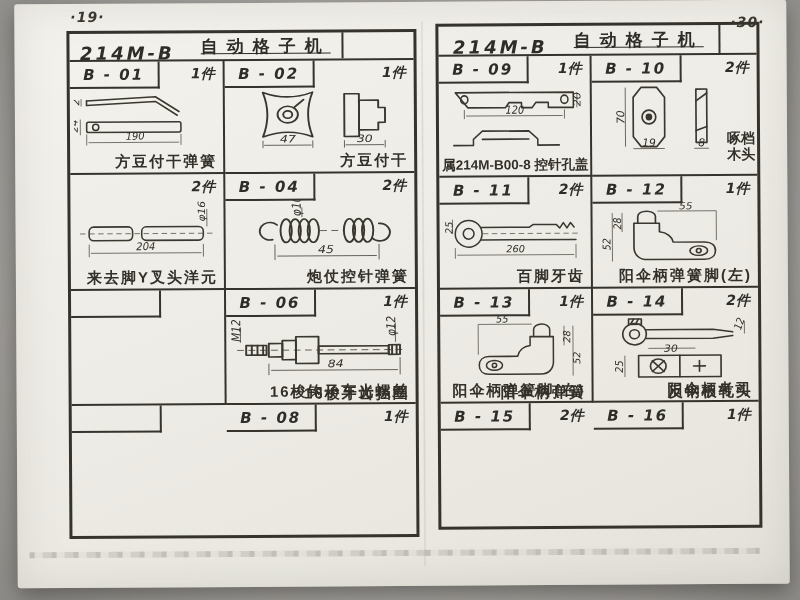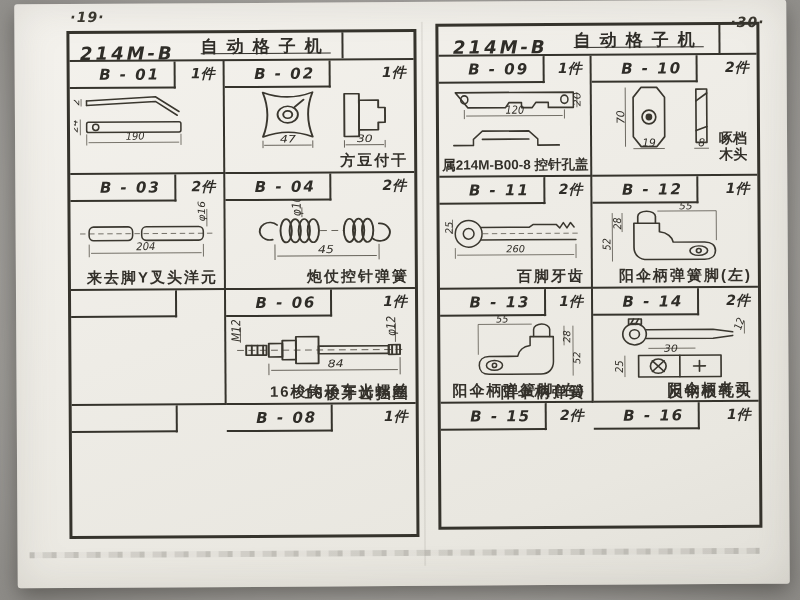--- a/index.html
+++ b/index.html
@@ -28,30 +28,30 @@
   .hmodel{font:italic 600 18px "DejaVu Sans",sans-serif;letter-spacing:3px;margin-top:12px;}
   .htitle{font-weight:700;font-size:17px;letter-spacing:9px;white-space:nowrap;text-decoration:underline;}
   .tgrid{display:grid;}
   .cell{position:relative;border-right:2.5px solid #35332c;border-bottom:2.5px solid #35332c;}
   .cell.lc{border-right:none;}
   .cell.lr{border-bottom:none;}
   .tab{
     position:absolute;left:0;top:0;width:88px;height:25px;
     border-right:2.5px solid #35332c;border-bottom:2.5px solid #35332c;
     display:flex;align-items:center;justify-content:center;
-    font:italic 600 15px "DejaVu Sans",sans-serif;letter-spacing:2px;background:rgba(255,255,255,.0);padding-left:16px;
+    font:italic 600 15px "DejaVu Sans",sans-serif;letter-spacing:2px;background:rgba(255,255,255,.0);
   }
   .qty{position:absolute;top:4px;right:8px;font:italic 600 14px "DejaVu Sans",sans-serif;text-align:center;}
   .caption{
     position:absolute;right:6px;bottom:1px;font-size:15px;font-weight:700;
     letter-spacing:2px;white-space:nowrap;color:#33302a;
   }
   .cap-wide{left:3px;right:3px;text-align:center;letter-spacing:0;font-size:13.5px;}
   .cap-stack{width:36px;right:2px;bottom:12px;white-space:normal;line-height:1.1;
-    text-align:left;letter-spacing:0;font-size:14px;}
+    text-align:right;letter-spacing:0;font-size:14px;}
   .drawing{position:absolute;left:4px;right:4px;top:26px;bottom:20px;}
   .draw{width:100%;height:100%;display:block;}
   .part{stroke:#3a372f;stroke-width:1.7;fill:none;stroke-linecap:round;stroke-linejoin:round;}
   .dimln{stroke:#4b473e;stroke-width:.8;fill:none;}
   .dash{stroke:#4b473e;stroke-width:.8;fill:none;stroke-dasharray:6 4;}
   text.dt{font:italic 11px "DejaVu Sans",sans-serif;fill:#33302a;}
 </style>
 </head>
 <body>
 
@@ -90,20 +90,21 @@
               <line x1="7" y1="34" x2="7" y2="51"></line>
               <line x1="14" y1="50" x2="14" y2="62"></line>
               <line x1="118" y1="50" x2="118" y2="62"></line>
               <line x1="16" y1="59" x2="116" y2="59"></line>
             </g>
             <text class="dt" x="2" y="19" transform="rotate(-90 4,17)">2</text>
             <text class="dt" x="-2" y="46" transform="rotate(-90 2,44)">24</text>
             <text class="dt" x="57" y="56">190</text>
           </svg>
         </div>
+        <div class="caption">方豆付干弹簧</div>
       </div>
 
       <div class="cell lc">
         <div class="tab">
             <span>B - 02</span>
           </div>
         <div class="qty">1件</div>
         <div class="drawing">
           <svg class="draw" viewBox="0 0 160 70" preserveAspectRatio="none">
             <g class="part">
@@ -123,23 +124,20 @@
               <line x1="103" y1="63" x2="137" y2="63"></line>
             </g>
             <text class="dt" x="45" y="60">47</text>
             <text class="dt" x="113" y="60">30</text>
           </svg>
         </div>
         <div class="caption">方豆付干</div>
       </div>
 
       <div class="cell">
-        <div class="tab">
-            <span>B - 03</span>
-          </div>
         <div class="qty">2件</div>
         <div class="drawing">
           <svg class="draw" viewBox="0 0 160 70" preserveAspectRatio="none">
             <line class="dash" x1="6" y1="34" x2="154" y2="34"></line>
             <g class="part">
               <rect x="16" y="27" width="48" height="14" rx="5"></rect>
               <rect x="74" y="27" width="68" height="14" rx="5"></rect>
             </g>
             <g class="dimln">
               <line x1="146" y1="9" x2="146" y2="27"></line>

